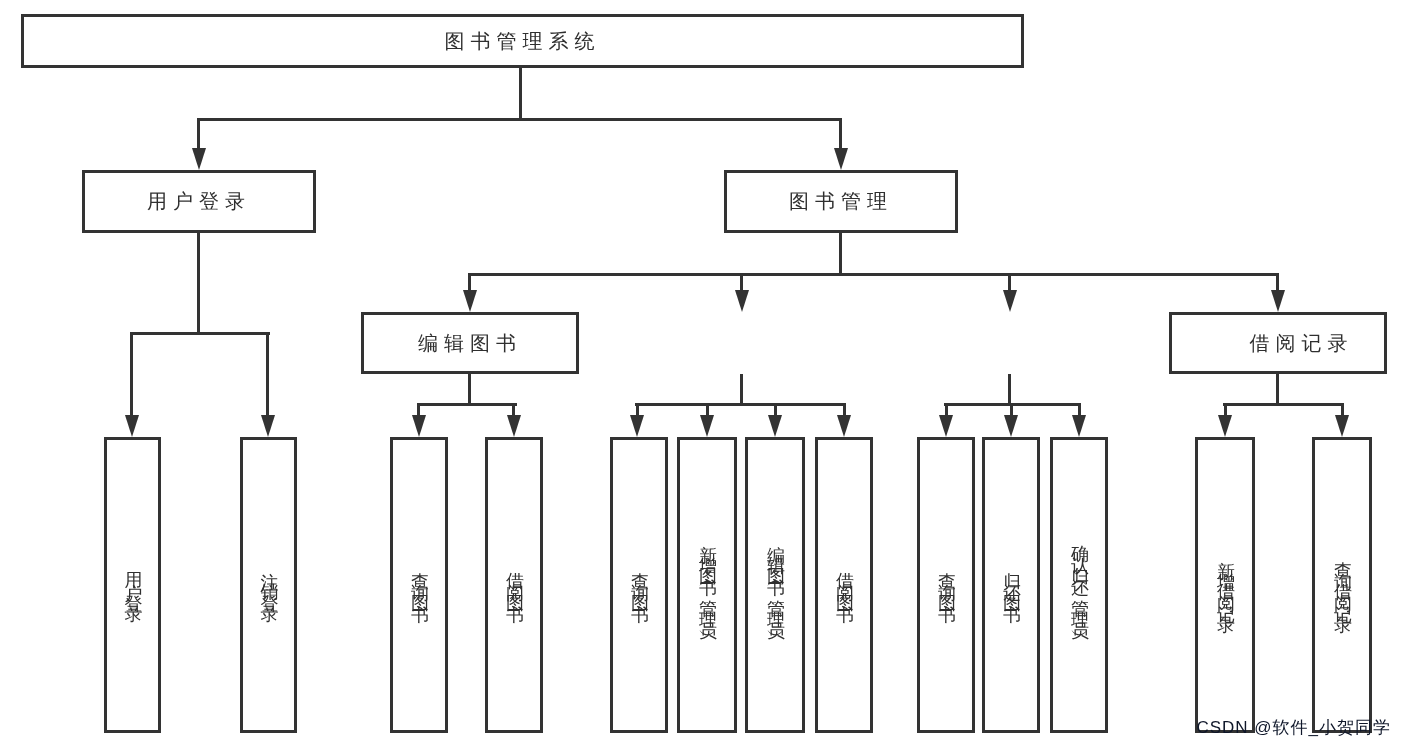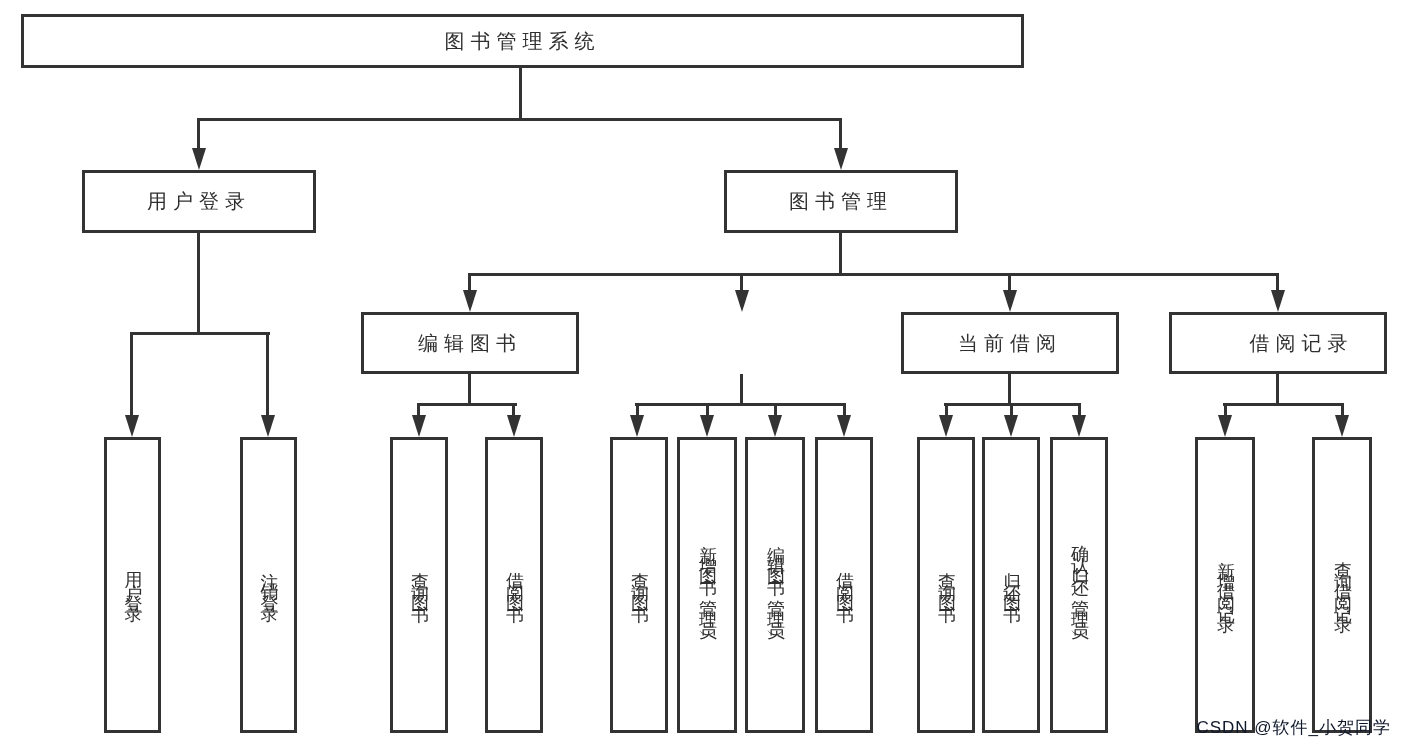--- a/index.html
+++ b/index.html
@@ -68,23 +68,20 @@
   <div class="ah" style="left:463px;top:290px;"></div>
   <div class="vl" style="left:740px;top:273px;height:20px;"></div>
   <div class="ah" style="left:735px;top:290px;"></div>
   <div class="vl" style="left:1008px;top:273px;height:20px;"></div>
   <div class="ah" style="left:1003px;top:290px;"></div>
   <div class="vl" style="left:1276px;top:273px;height:20px;"></div>
   <div class="ah" style="left:1271px;top:290px;"></div>
 
   <div class="node" style="left:361px;top:312px;width:218px;height:62px;">
     <span class="hlabel">编辑图书</span>
-  </div>
-  <div class="node" style="left:901px;top:312px;width:218px;height:62px;">
-    <span class="hlabel">当前借阅</span>
   </div>
   <div class="node" style="left:1169px;top:312px;width:218px;height:62px;padding-left:47px;">
     <span class="hlabel">借阅记录</span>
   </div>
 
   <div class="vl" style="left:468px;top:374px;height:32px;"></div>
   <div class="hl" style="left:417px;top:403px;width:100px;"></div>
   <div class="vl" style="left:740px;top:374px;height:32px;"></div>
   <div class="hl" style="left:635px;top:403px;width:211px;"></div>
   <div class="vl" style="left:1008px;top:374px;height:32px;"></div>

